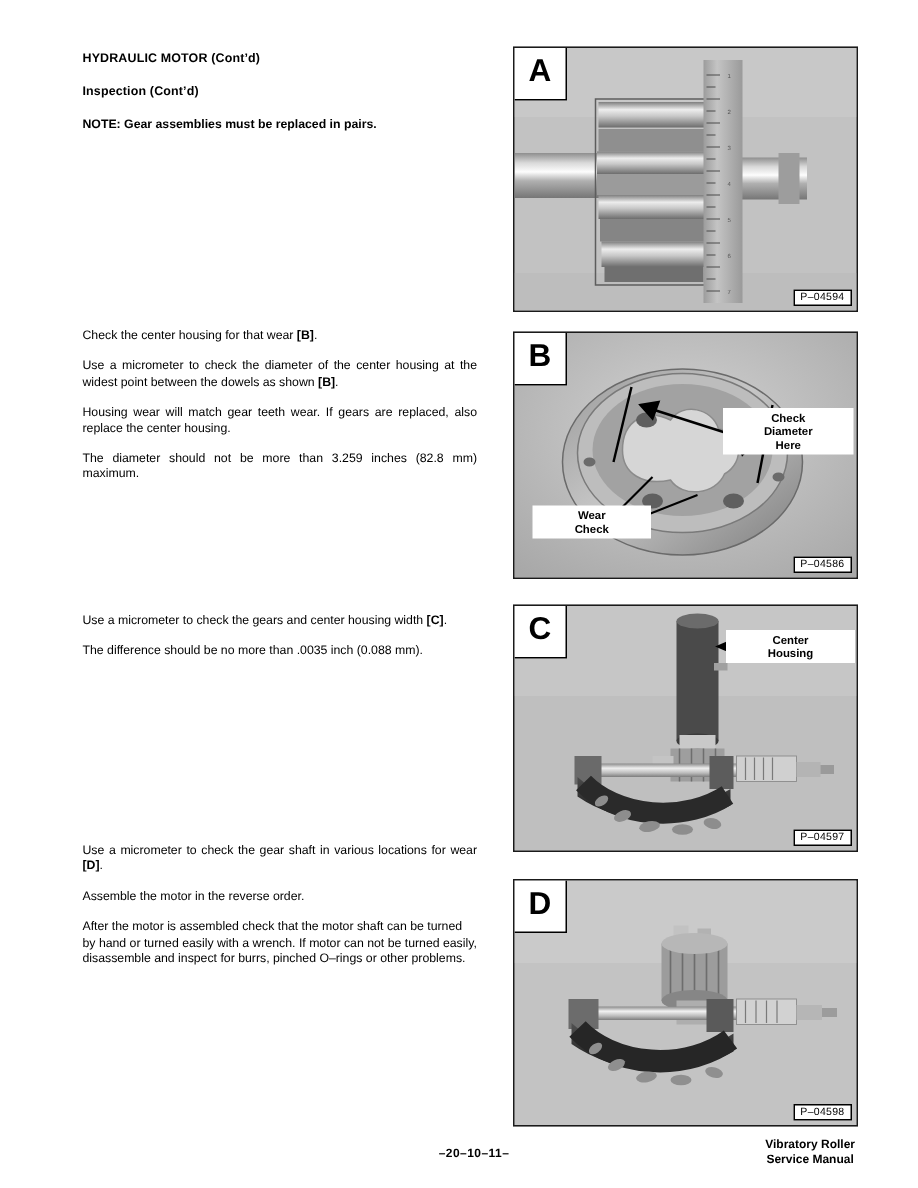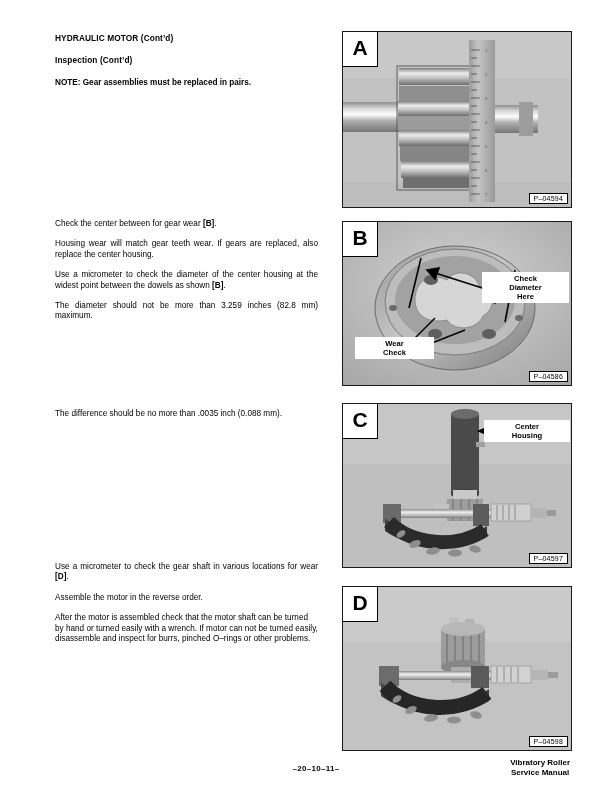--- a/index.html
+++ b/index.html
@@ -59,27 +59,28 @@
 
 <div class="page">
 
   <div class="textcol">
     <div class="head1">HYDRAULIC MOTOR (Cont’d)</div>
     <div class="head2">Inspection (Cont’d)</div>
     <p class="note">NOTE:  Gear assemblies must be replaced in pairs.</p>
   </div>
 
   <div class="blk" id="blkB">
-    <p class="para"><span>Check the center between for gear wear </span><b>[B]</b><span>.</span></p>
+    <p class="para"><span>Check the center housing for that wear </span><b>[B]</b><span>.</span></p>
+    <p class="para"><span>Use a micrometer to check the diameter of the center housing at the widest point between the dowels as shown </span><b>[B]</b><span>.</span></p>
     <p class="para">Housing wear will match gear teeth wear. If gears are replaced, also replace the center housing.</p>
-    <p class="para"><span>Use a micrometer to check the diameter of the center housing at the widest point between the dowels as shown </span><b>[B]</b><span>.</span></p>
     <p class="para last">The diameter should not be more than 3.259 inches (82.8 mm) maximum.</p>
   </div>
 
   <div class="blk" id="blkC">
+    <p class="para"><span>Use a micrometer to check the gears and center housing width </span><b>[C]</b><span>.</span></p>
     <p class="para last">The difference should be no more than .0035 inch (0.088 mm).</p>
   </div>
 
   <div class="blk" id="blkD">
     <p class="para"><span>Use a micrometer to check the gear shaft in various locations for wear </span><b>[D]</b><span>.</span></p>
     <p class="para">Assemble the motor in the reverse order.</p>
     <p class="para last" style="text-align:left;">After the motor is assembled check that the motor shaft can be turned by hand or  turned easily with a wrench. If motor can not be turned easily, disassemble and inspect for burrs, pinched O–rings or other problems.</p>
   </div>
 
   <div class="fig" id="figA">

